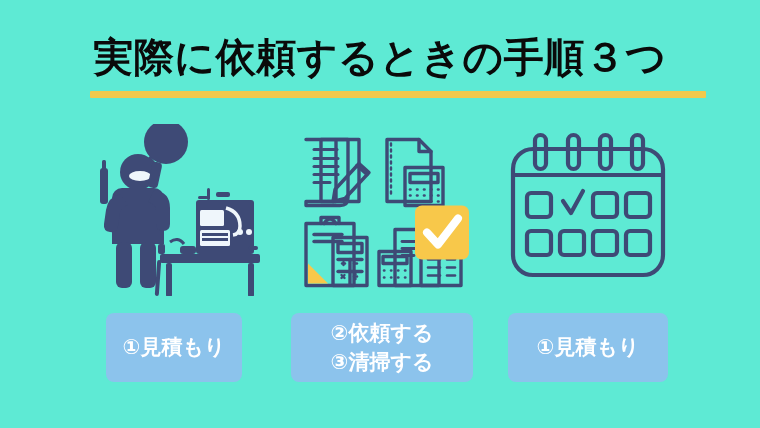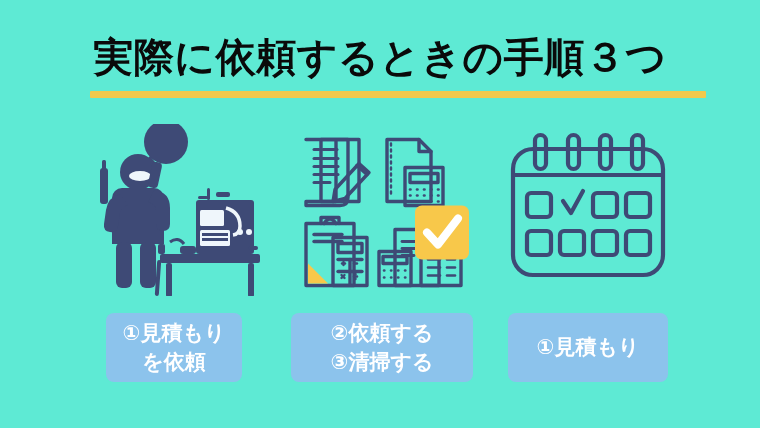--- a/index.html
+++ b/index.html
@@ -274,21 +274,20 @@
         <rect x="22" y="104" width="24" height="24" rx="4"></rect>
         <rect x="55" y="104" width="24" height="24" rx="4"></rect>
         <rect x="88" y="104" width="24" height="24" rx="4"></rect>
         <rect x="121" y="104" width="24" height="24" rx="4"></rect>
       </g>
     </svg>
   </div>
 
   <div class="step-box step-1">
     <span class="step-line">①見積もり</span>
-    <span class="step-line">を依頼</span>
   </div>
 
   <div class="step-box step-2">
     <span class="step-line">②依頼する</span>
     <span class="step-line">③清掃する</span>
   </div>
 
   <div class="step-box step-3">
     <span class="step-line">①見積もり</span>
   </div>

